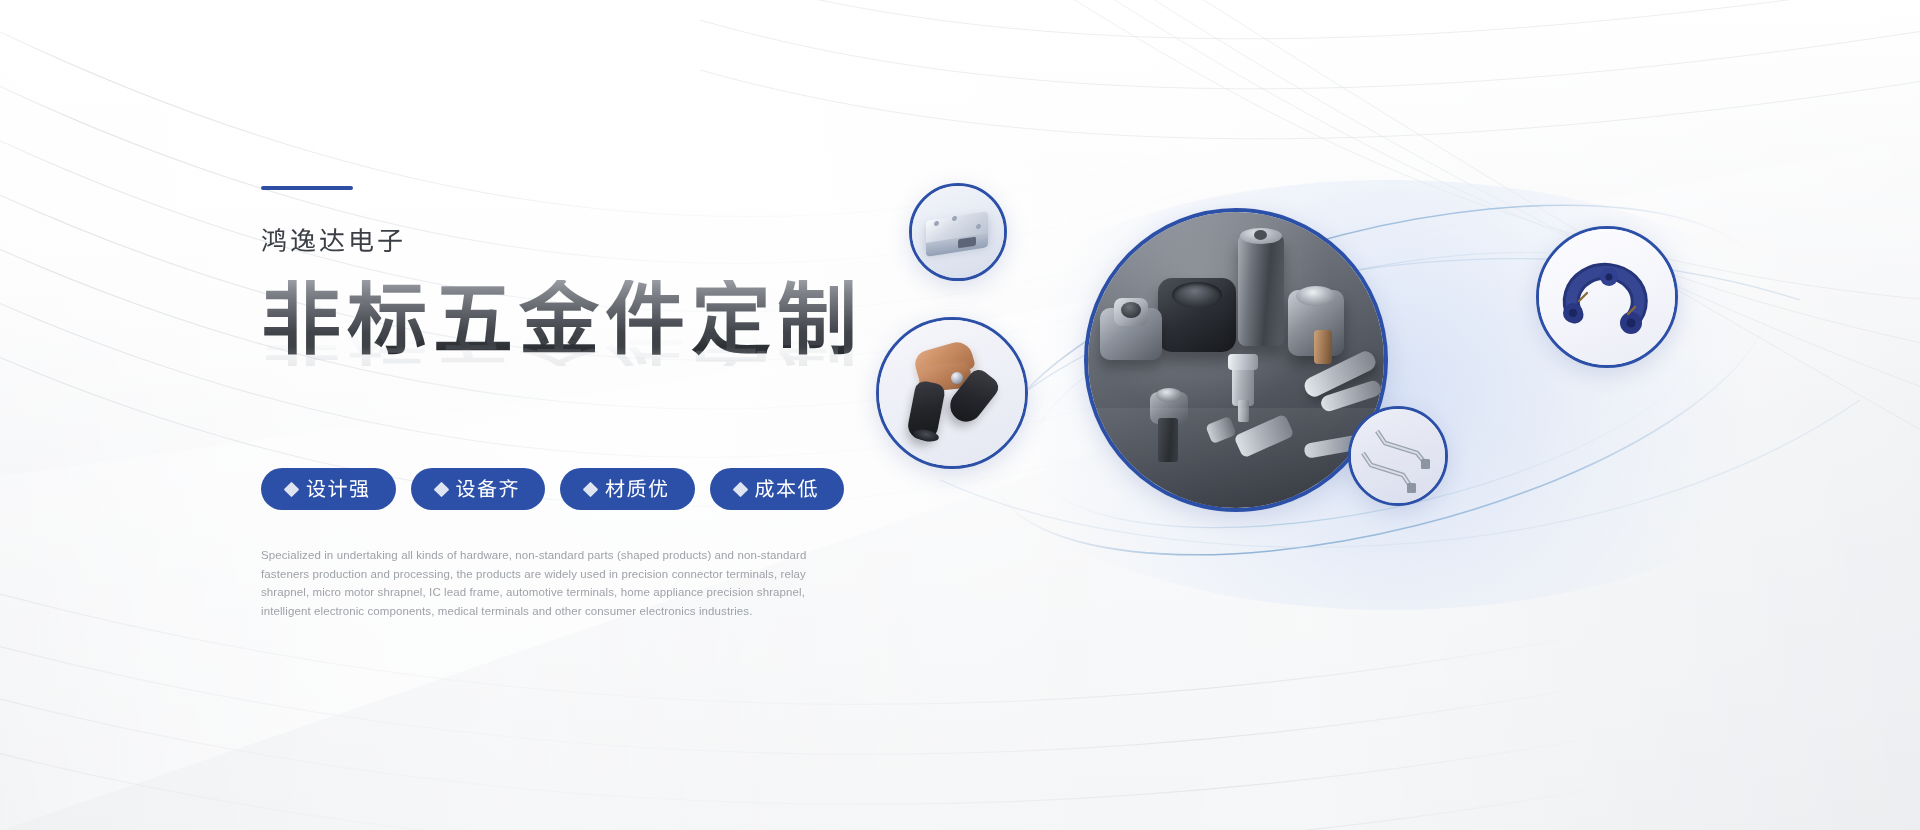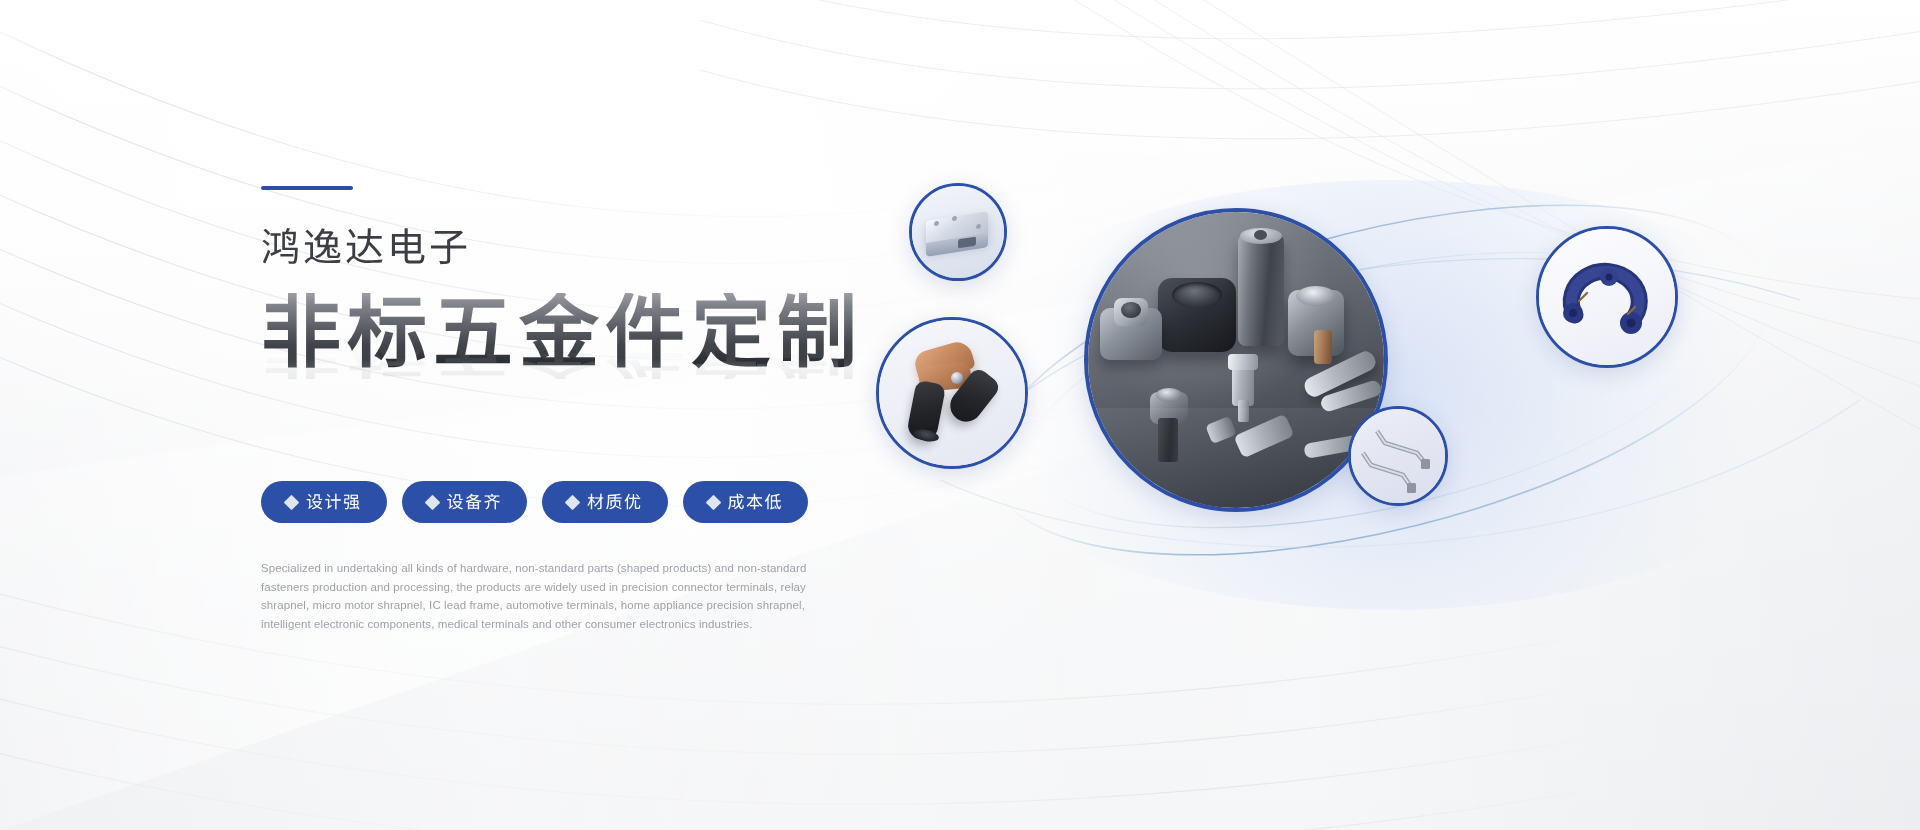--- a/index.html
+++ b/index.html
@@ -42,21 +42,21 @@
   .sheet-c{left:-400px;top:430px;width:1500px;height:620px;transform:rotate(-8deg);opacity:.5;}
 
   
   .copy{position:absolute;left:261px;top:186px;width:700px;}
 
   .accent-rule{
     width:92px;height:4px;background:#2d4ea2;border-radius:2px;margin:0 0 38px 0;
   }
 
   .company{
-    font-size:39px;line-height:1;color:#3b3f45;letter-spacing:3px;
+    font-size:26px;line-height:1;color:#3b3f45;letter-spacing:3px;
     margin:0 0 26px 0;font-weight:400;
   }
 
   .headline-wrap{position:relative;height:136px;margin:0 0 52px 0;}
   .headline{
     margin:0;font-size:80px;line-height:1;font-weight:700;letter-spacing:6px;
     background:linear-gradient(180deg,#9a9ea4 0%, #7e8288 16%, #55585e 48%, #2e3237 82%, #23262b 100%);
     -webkit-background-clip:text;background-clip:text;
     color:transparent;-webkit-text-fill-color:transparent;
     white-space:nowrap;
@@ -70,21 +70,21 @@
     mask-image:linear-gradient(180deg, rgba(0,0,0,0.42) 0%, rgba(0,0,0,0.10) 45%, rgba(0,0,0,0) 78%);
     filter:blur(0.4px);
     pointer-events:none;
   }
 
   
   .badges{display:flex;gap:15px;margin:0 0 36px 0;}
   .badge{
     display:inline-flex;align-items:center;gap:9px;
     height:42px;padding:0 25px;border-radius:21px;
-    background:#2c50a8;color:#ffffff;font-size:17px;letter-spacing:1.5px;
+    background:#2c50a8;color:#ffffff;font-size:20px;letter-spacing:1.5px;
     border:none;cursor:pointer;white-space:nowrap;
     font-family:"Liberation Sans","DejaVu Sans",sans-serif;
   }
   .badge .dia{
     width:11px;height:11px;background:#dfe4f1;transform:rotate(45deg);
     display:inline-block;flex:0 0 auto;border-radius:1px;
   }
   .badge-label{line-height:1;}
 
   

